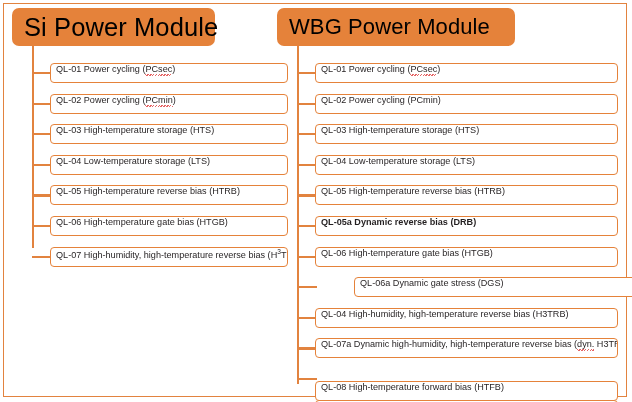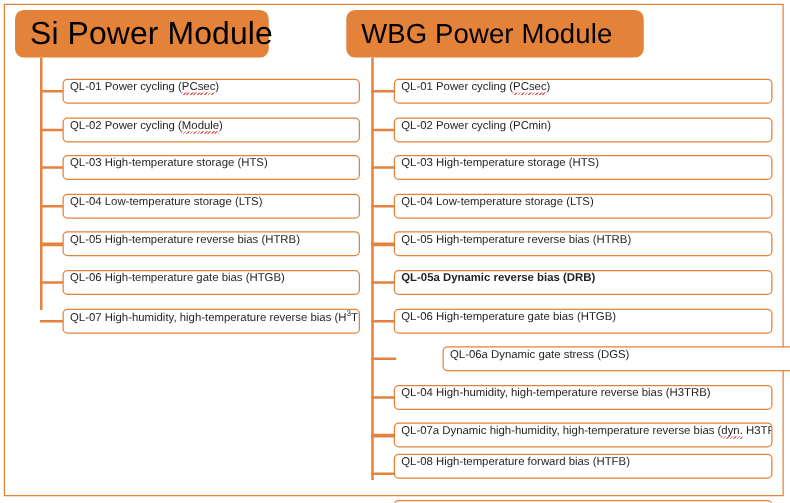--- a/index.html
+++ b/index.html
@@ -133,21 +133,21 @@
 
   <div class="trunk" style="left:297px; top:46px; height:338px;"></div>
 
   <div id="leaves">
       <div class="stub" style="left: 32px; top: 72px; width: 20px;"></div>
       <div class="item-box left" style="top: 63px;">
         <span>QL-01 Power cycling (<span class="sq">PCsec</span>)</span>
       </div>
       <div class="stub" style="left: 32px; top: 102.6px; width: 20px;"></div>
       <div class="item-box left" style="top: 93.6px;">
-        <span>QL-02 Power cycling (<span class="sq">Module</span>)</span>
+        <span>QL-02 Power cycling (<span class="sq">PCmin</span>)</span>
       </div>
       <div class="stub" style="left: 32px; top: 133.2px; width: 20px;"></div>
       <div class="item-box left" style="top: 124.2px;">
         <span>QL-03 High-temperature storage (HTS)</span>
       </div>
       <div class="stub" style="left: 32px; top: 163.8px; width: 20px;"></div>
       <div class="item-box left" style="top: 154.8px;">
         <span>QL-04 Low-temperature storage (LTS)</span>
       </div>
       <div class="stub" style="left: 32px; top: 194.4px; width: 20px;"></div>
@@ -196,19 +196,19 @@
       </div>
       <div class="stub" style="left: 297px; top: 316.8px; width: 20px;"></div>
       <div class="item-box right" style="top: 307.8px;">
         <span>QL-04 High-humidity, high-temperature reverse bias (H3TRB)</span>
       </div>
       <div class="stub" style="left: 297px; top: 347.4px; width: 20px;"></div>
       <div class="item-box right" style="top: 338.4px;">
         <span>QL-07a Dynamic high-humidity, high-temperature reverse bias (<span class="sq">dyn.</span> H3TRB)</span>
       </div>
       <div class="stub" style="left: 297px; top: 378px; width: 20px;"></div>
-      <div class="item-box right" style="top: 363px;">
+      <div class="item-box right" style="top: 381px;">
         <span>QL-08 High-temperature forward bias (HTFB)</span>
       </div>
       <div class="item-box right" style="top: 399.6px;"></div>
     </div>
 
 </div>
 
 </body></html>

